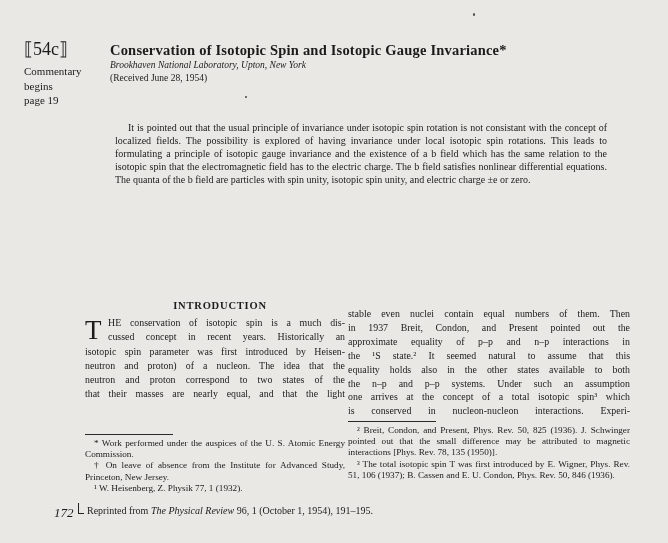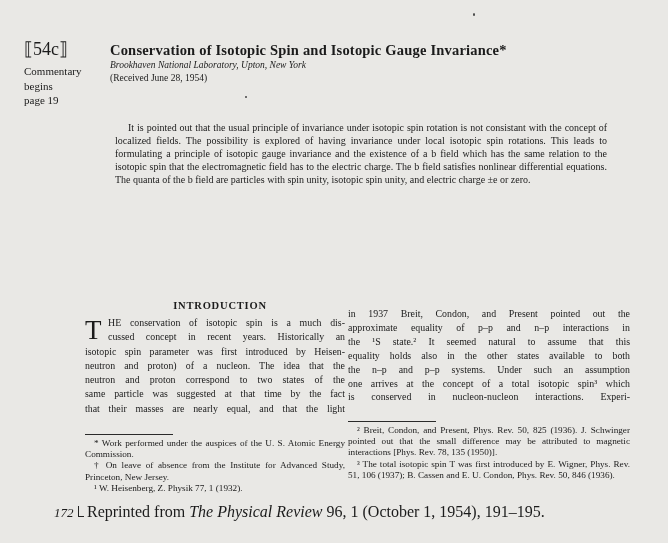--- a/index.html
+++ b/index.html
@@ -33,21 +33,21 @@
   
   .rule{height:1px;background:#2a2a2a;}
   .rule-left{left:85px;top:434px;width:88px;}
   .rule-right{left:348px;top:421px;width:88px;}
   .fns{font-size:9.2px;line-height:11.2px;text-align:justify;}
   .fns-left{left:85px;top:438px;width:260px;}
   .fns-right{left:348px;top:425px;width:282px;}
   .fn-para{text-indent:9px;}
   
   .page-number{left:30px;top:505px;font-size:13px;font-style:italic;margin-left:24px;}
-  .reprint{left:78px;top:503px;font-size:16px;font-family:Liberation Serif, serif;}
+  .reprint{left:78px;top:503px;font-size:10px;font-family:Liberation Serif, serif;}
   .corner-icon{display:inline-block;width:5px;height:10px;margin-right:3px;
     border-left:1.4px solid #222;border-bottom:1.4px solid #222;}
   .journal-italic{font-style:italic;}
   .speck{width:2px;height:2px;background:#444;border-radius:50%;}
   .speck-a{left:245px;top:96px;}
   .speck-b{left:473px;top:13px;width:2px;height:3px;}
 </style>
 </head>
 <body>
 
@@ -69,24 +69,24 @@
 <div class="abs intro-heading">INTRODUCTION</div>
 
 <div class="abs dropcap">T</div>
 
 <div class="abs col col-left">
     <div class="bodyline">HE conservation of isotopic spin is a much dis-</div>
     <div class="bodyline">cussed concept in recent years. Historically an</div>
     <div class="bodyline">isotopic spin parameter was first introduced by Heisen-</div>
     <div class="bodyline">neutron and proton) of a nucleon. The idea that the</div>
     <div class="bodyline">neutron and proton correspond to two states of the</div>
-    <div class="bodyline">same particle was suggested at that time by the fact</div>
     <div class="bodyline">that their masses are nearly equal, and that the light</div>
   </div>
 <div class="abs col col-right">
+    <div class="bodyline">stable even nuclei contain equal numbers of them. Then</div>
     <div class="bodyline">in 1937 Breit, Condon, and Present pointed out the</div>
     <div class="bodyline">approximate equality of p–p and n–p interactions in</div>
     <div class="bodyline">the ¹S state.² It seemed natural to assume that this</div>
     <div class="bodyline">equality holds also in the other states available to both</div>
     <div class="bodyline">the n–p and p–p systems. Under such an assumption</div>
     <div class="bodyline">one arrives at the concept of a total isotopic spin³ which</div>
     <div class="bodyline">is conserved in nucleon-nucleon interactions. Experi-</div>
   </div>
 
 <div class="abs rule rule-left"></div>

